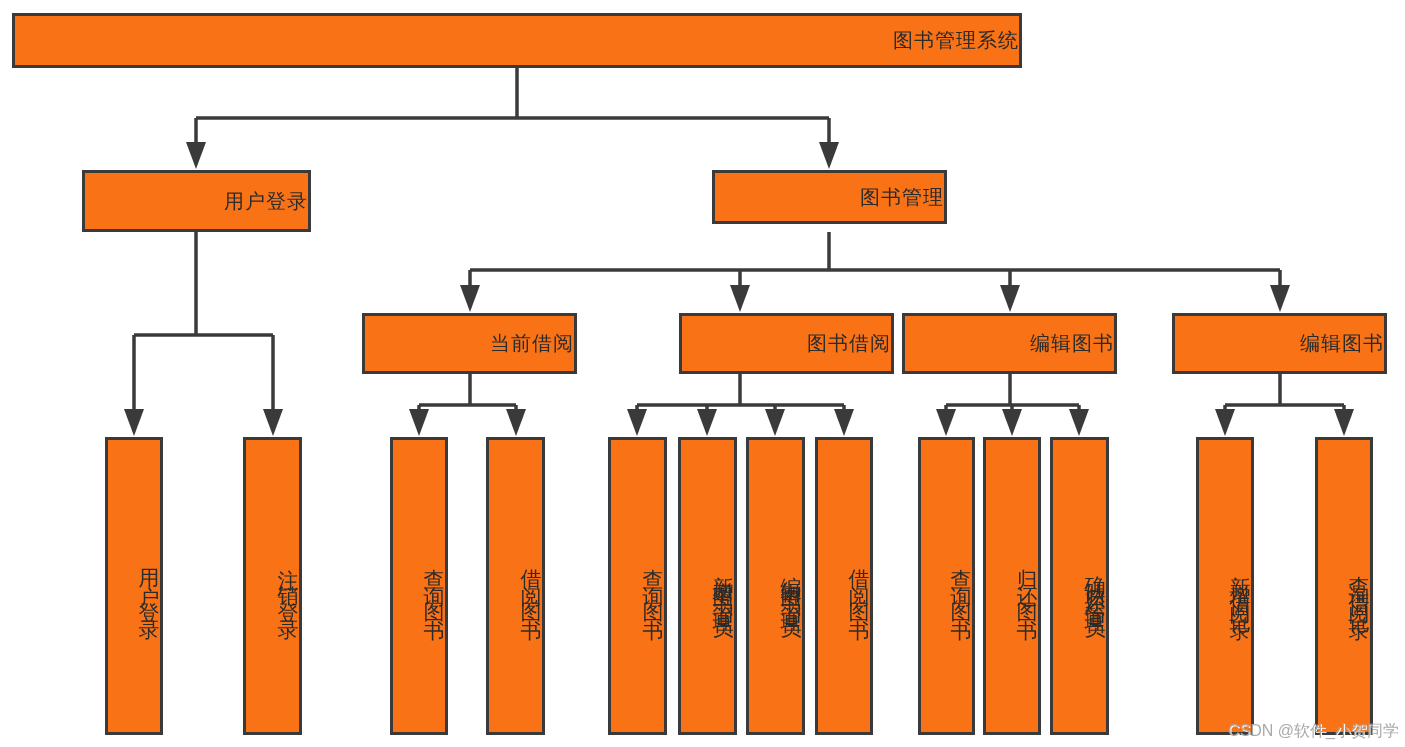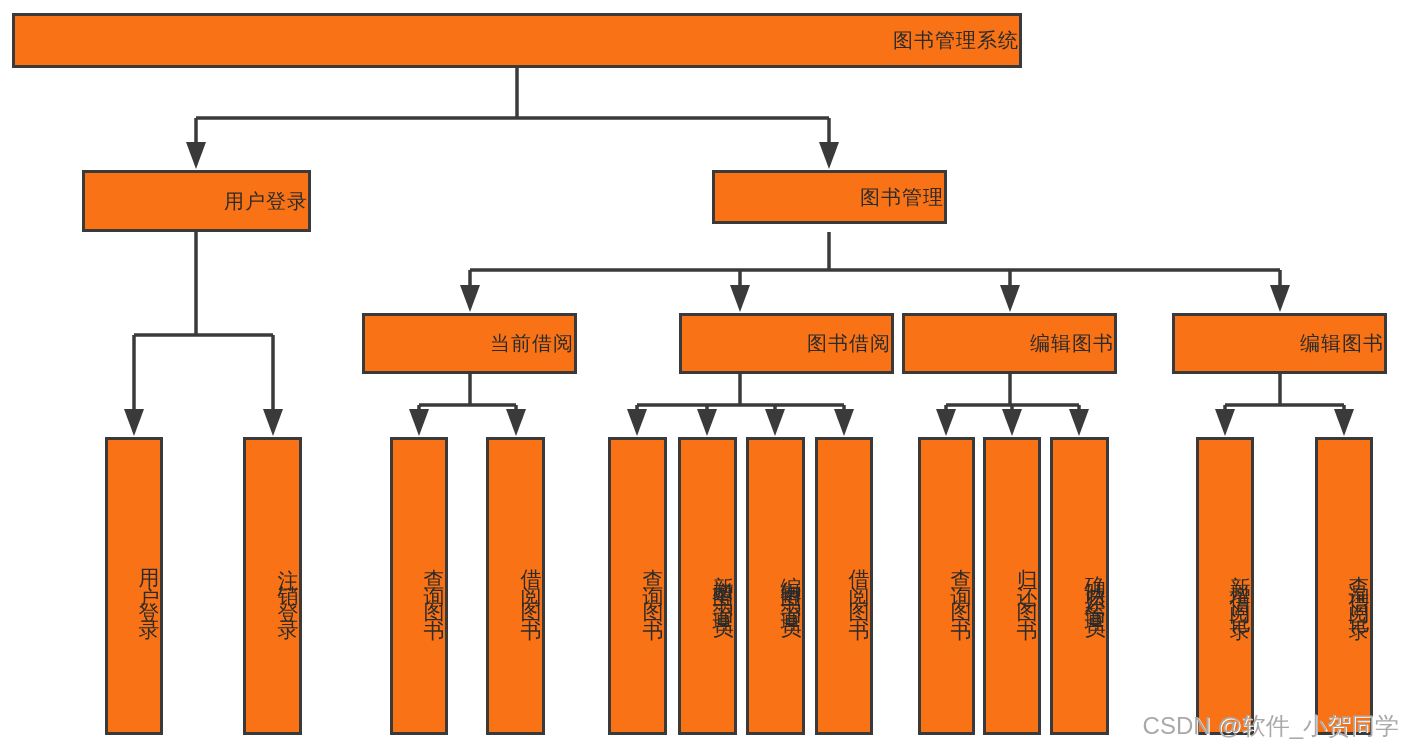--- a/index.html
+++ b/index.html
@@ -37,21 +37,21 @@
     line-height: 1;
     color: var(--text, #2b2b2b);
   }
   .len4 .vtext { letter-spacing: 17px; }
   .len6 .vtext { letter-spacing: 9px; }
   .len9 .vtext { letter-spacing: 6px; }
   .watermark {
     position: absolute;
     right: 6px;
     bottom: 5px;
-    font-size: 24px;
+    font-size: 16px;
     color: var(--watermark, #a9a9a9);
     text-shadow: 1px 1px 0 #ffffff;
     white-space: nowrap;
   }
 </style>
 </head>
 <body>
 
 <div class="stage">
 

